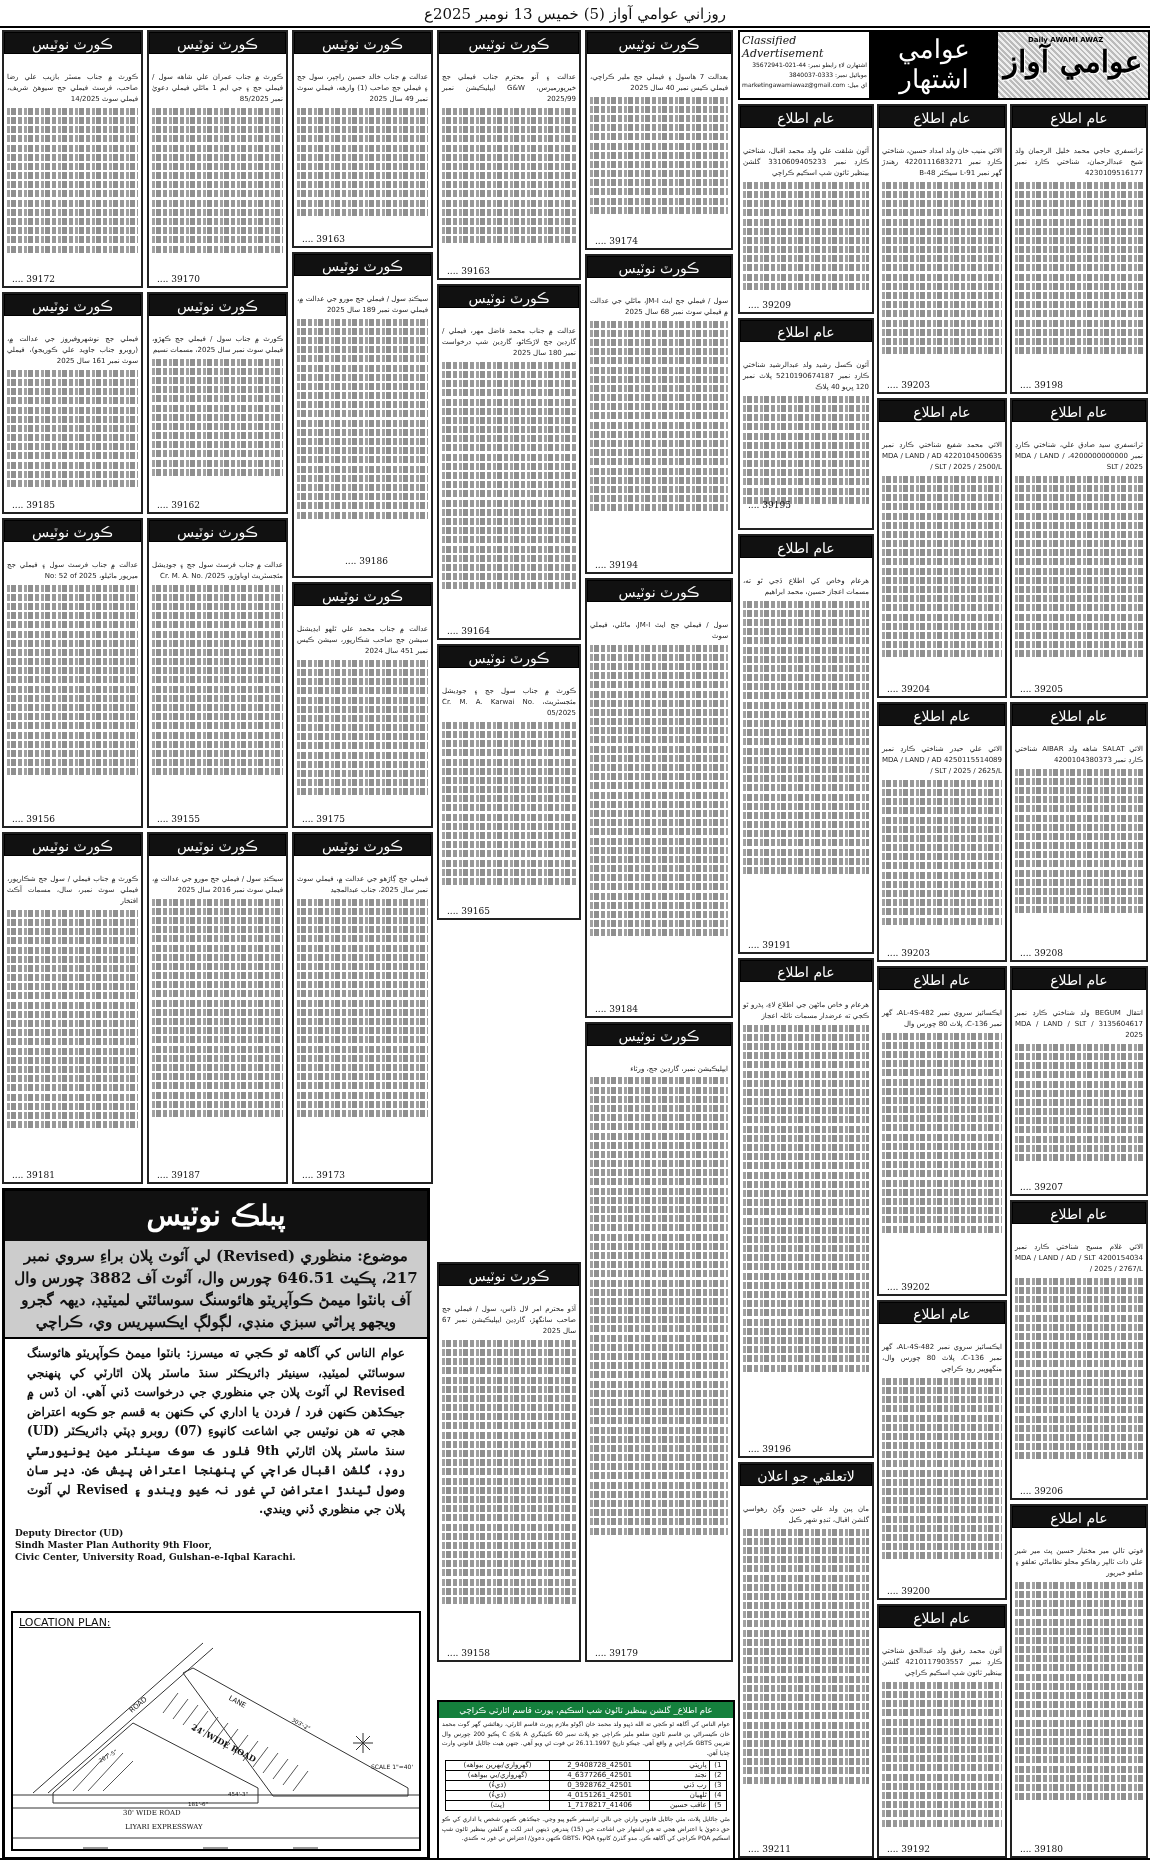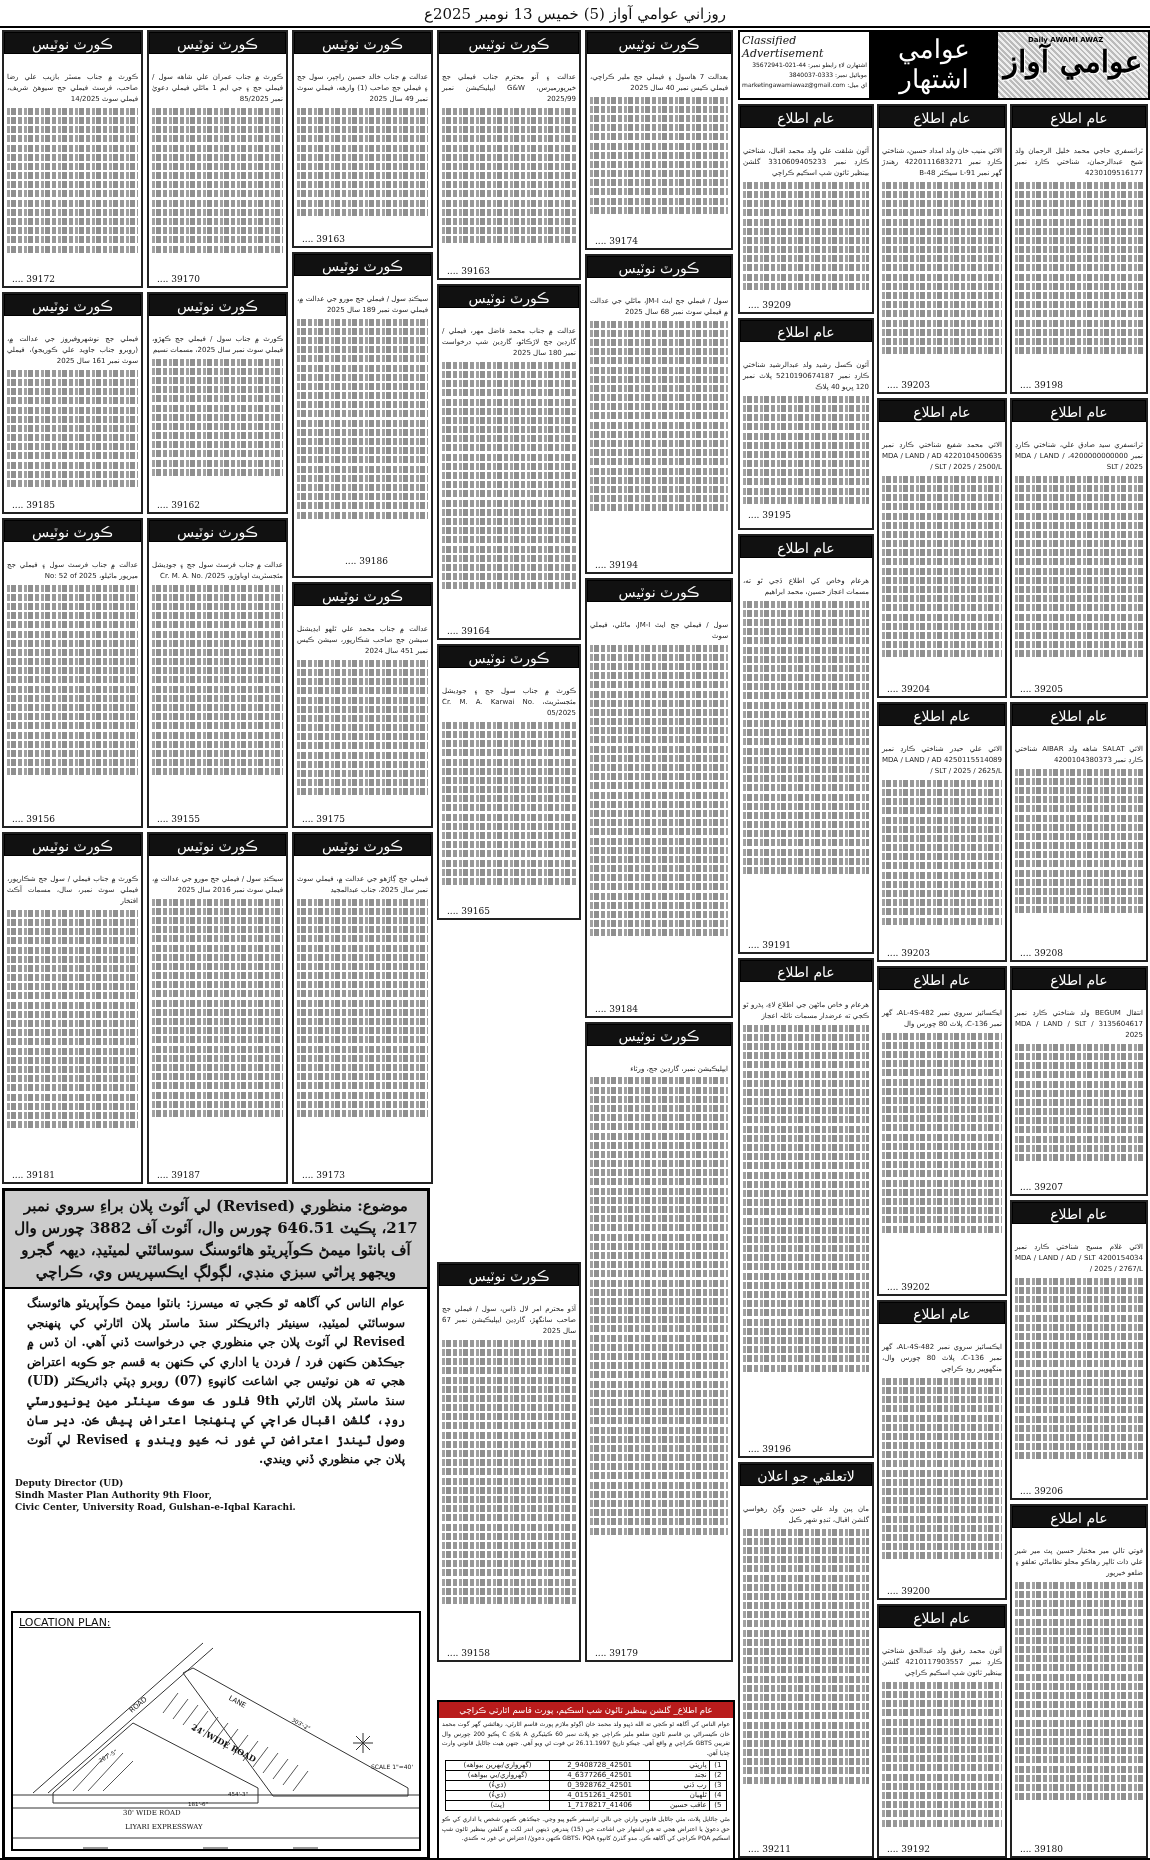--- a/index.html
+++ b/index.html
@@ -20,21 +20,21 @@
 .mh-logo .en{position:absolute;top:4px;left:30px;font-size:7px;font-weight:bold;color:#000}
 .mh-logo .ur{font-family:"DejaVu Serif",serif;font-size:30px;line-height:60px;color:#000;font-weight:bold;direction:rtl;text-shadow:1px 1px 0 #fff}
 .public{position:absolute;left:2px;top:1158px;width:428px;height:672px;border:3px solid #000;background:#fff}
 .public .phd{background:#111;color:#fff;text-align:center;font-family:"DejaVu Serif",serif;font-weight:bold;font-size:28px;height:50px;line-height:50px;direction:rtl}
 .public .subj{background:#ccc;direction:rtl;text-align:center;font-family:"DejaVu Serif",serif;font-weight:bold;font-size:15px;line-height:22px;padding:4px 6px;border-bottom:2px solid #000}
 .public .body{direction:rtl;text-align:justify;font-family:"DejaVu Serif",serif;font-size:12px;line-height:19.5px;padding:5px 22px;font-weight:bold}
 .public .sign{font-family:"DejaVu Serif",serif;font-weight:bold;font-size:9px;line-height:12px;padding:2px 10px}
 .plan{position:absolute;left:6px;top:420px;width:410px;height:240px;border:2px solid #000}
 .plan .pt{font-family:"DejaVu Sans",sans-serif;font-weight:normal;font-size:11px;text-decoration:underline;position:absolute;left:6px;top:3px}
 .bottomtbl{position:absolute;left:437px;top:1670px;width:298px;height:160px;border:2px solid #000;background:#fff}
-.bottomtbl .thd{background:#b91c1c;color:#fff;direction:rtl;font-size:8.5px;line-height:16px;padding:0 4px;text-align:center}
+.bottomtbl .thd{background:#15803d;color:#fff;direction:rtl;font-size:8.5px;line-height:16px;padding:0 4px;text-align:center}
 .bottomtbl .tbt{direction:rtl;font-size:6px;line-height:9.5px;padding:1px 3px;text-align:justify}
 .bottomtbl table{width:96%;margin:2px auto;border-collapse:collapse;font-size:7px}
 .bottomtbl td{border:1px solid #000;text-align:center;height:10px;line-height:9px;padding:0 2px}
 .bottomtbl td.r{direction:rtl;text-align:right}
 .pagebot{position:absolute;left:0;top:1828px;width:1150px;height:2px;background:#000}
 </style>
 </head>
 <body>
 
 <div class="topline">روزاني عوامي آواز (5) خميس 13 نومبر 2025ع</div>
@@ -49,20 +49,21 @@
       <div class="ln">marketingawamiawaz@gmail.com :اي ميل</div>
     </div>
     <div class="mh-black">عوامي اشتهار</div>
     <div class="mh-logo">
       <span class="en">Daily AWAMI AWAZ</span>
       <div class="ur">عوامي آواز</div>
     </div>
   </div>
 
   <div class="public">
+    <div class="phd">پبلڪ نوٽيس</div>
     <div class="subj">موضوع: منظوري (Revised) لي آئوٽ پلان براءِ سروي نمبر 217، پڪيٽ 646.51 چورس وال، آئوٽ آف 3882 چورس وال آف بانٽوا ميمڻ ڪوآپريٽو هائوسنگ سوسائٽي لميٽيڊ، ديھہ گجرو ويجهو پراڻي سبزي منڊي، لڳولڳ ايڪسپريس وي، ڪراچي</div>
     <div class="body">عوام الناس کي آگاهه ٿو ڪجي ته ميسرز: بانٽوا ميمڻ ڪوآپريٽو هائوسنگ سوسائٽي لميٽيڊ، سينيئر ڊائريڪٽر سنڌ ماسٽر پلان اٿارٽي کي پنهنجي Revised لي آئوٽ پلان جي منظوري جي درخواست ڏني آهي. ان ڏس ۾ جيڪڏهن ڪنهن فرد / فردن يا اداري کي ڪنهن به قسم جو ڪوبه اعتراض هجي ته هن نوٽيس جي اشاعت کانپوءِ (07) روبرو ڊپٽي ڊائريڪٽر (UD) سنڌ ماسٽر پلان اٿارٽي 9th فلور ڪ سوڪ سينٽر مين يونيورسٽي روڊ، گلشن اقبال ڪراچي کي پنهنجا اعتراض پيش ڪن. دير سان وصول ٿيندڙ اعتراضن تي غور نہ ڪيو ويندو ۽ Revised لي آئوٽ پلان جي منظوري ڏني ويندي.</div>
     <div class="sign">
       <div>Deputy Director (UD)</div>
       <div>Sindh Master Plan Authority 9th Floor,</div>
       <div>Civic Center, University Road, Gulshan-e-Iqbal Karachi.</div>
     </div>
     <div class="plan">
       <div class="pt">LOCATION PLAN:</div>
       <svg width="406" height="236" viewBox="0 0 406 236" style="position:absolute;left:0;top:0">
@@ -1060,21 +1061,21 @@
         <span class="filler"></span>
         <span class="filler"></span>
         <span class="filler"></span>
         <span class="filler"></span>
         <span class="filler"></span>
         <span class="filler"></span>
         <span class="filler"></span>
         <span class="filler"></span>
         <span class="filler"></span>
       </div>
-      <div class="num" style="position: absolute; bottom: 8px; left: 4px;">39195 ....</div>
+      <div class="num" style="position: absolute; bottom: 18px; left: 4px;">39195 ....</div>
     </div>
     <div class="box" style="left: 738px; width: 136px; top: 504px; height: 420px;">
       <div class="hd">عام اطلاع</div>
       <div class="bd">
         <div>هرعام وخاص کي اطلاع ڏجي ٿو ته، مسمات اعجاز حسين، محمد ابراهيم</div>
         <span class="filler"></span>
         <span class="filler"></span>
         <span class="filler"></span>
         <span class="filler"></span>
         <span class="filler"></span>

